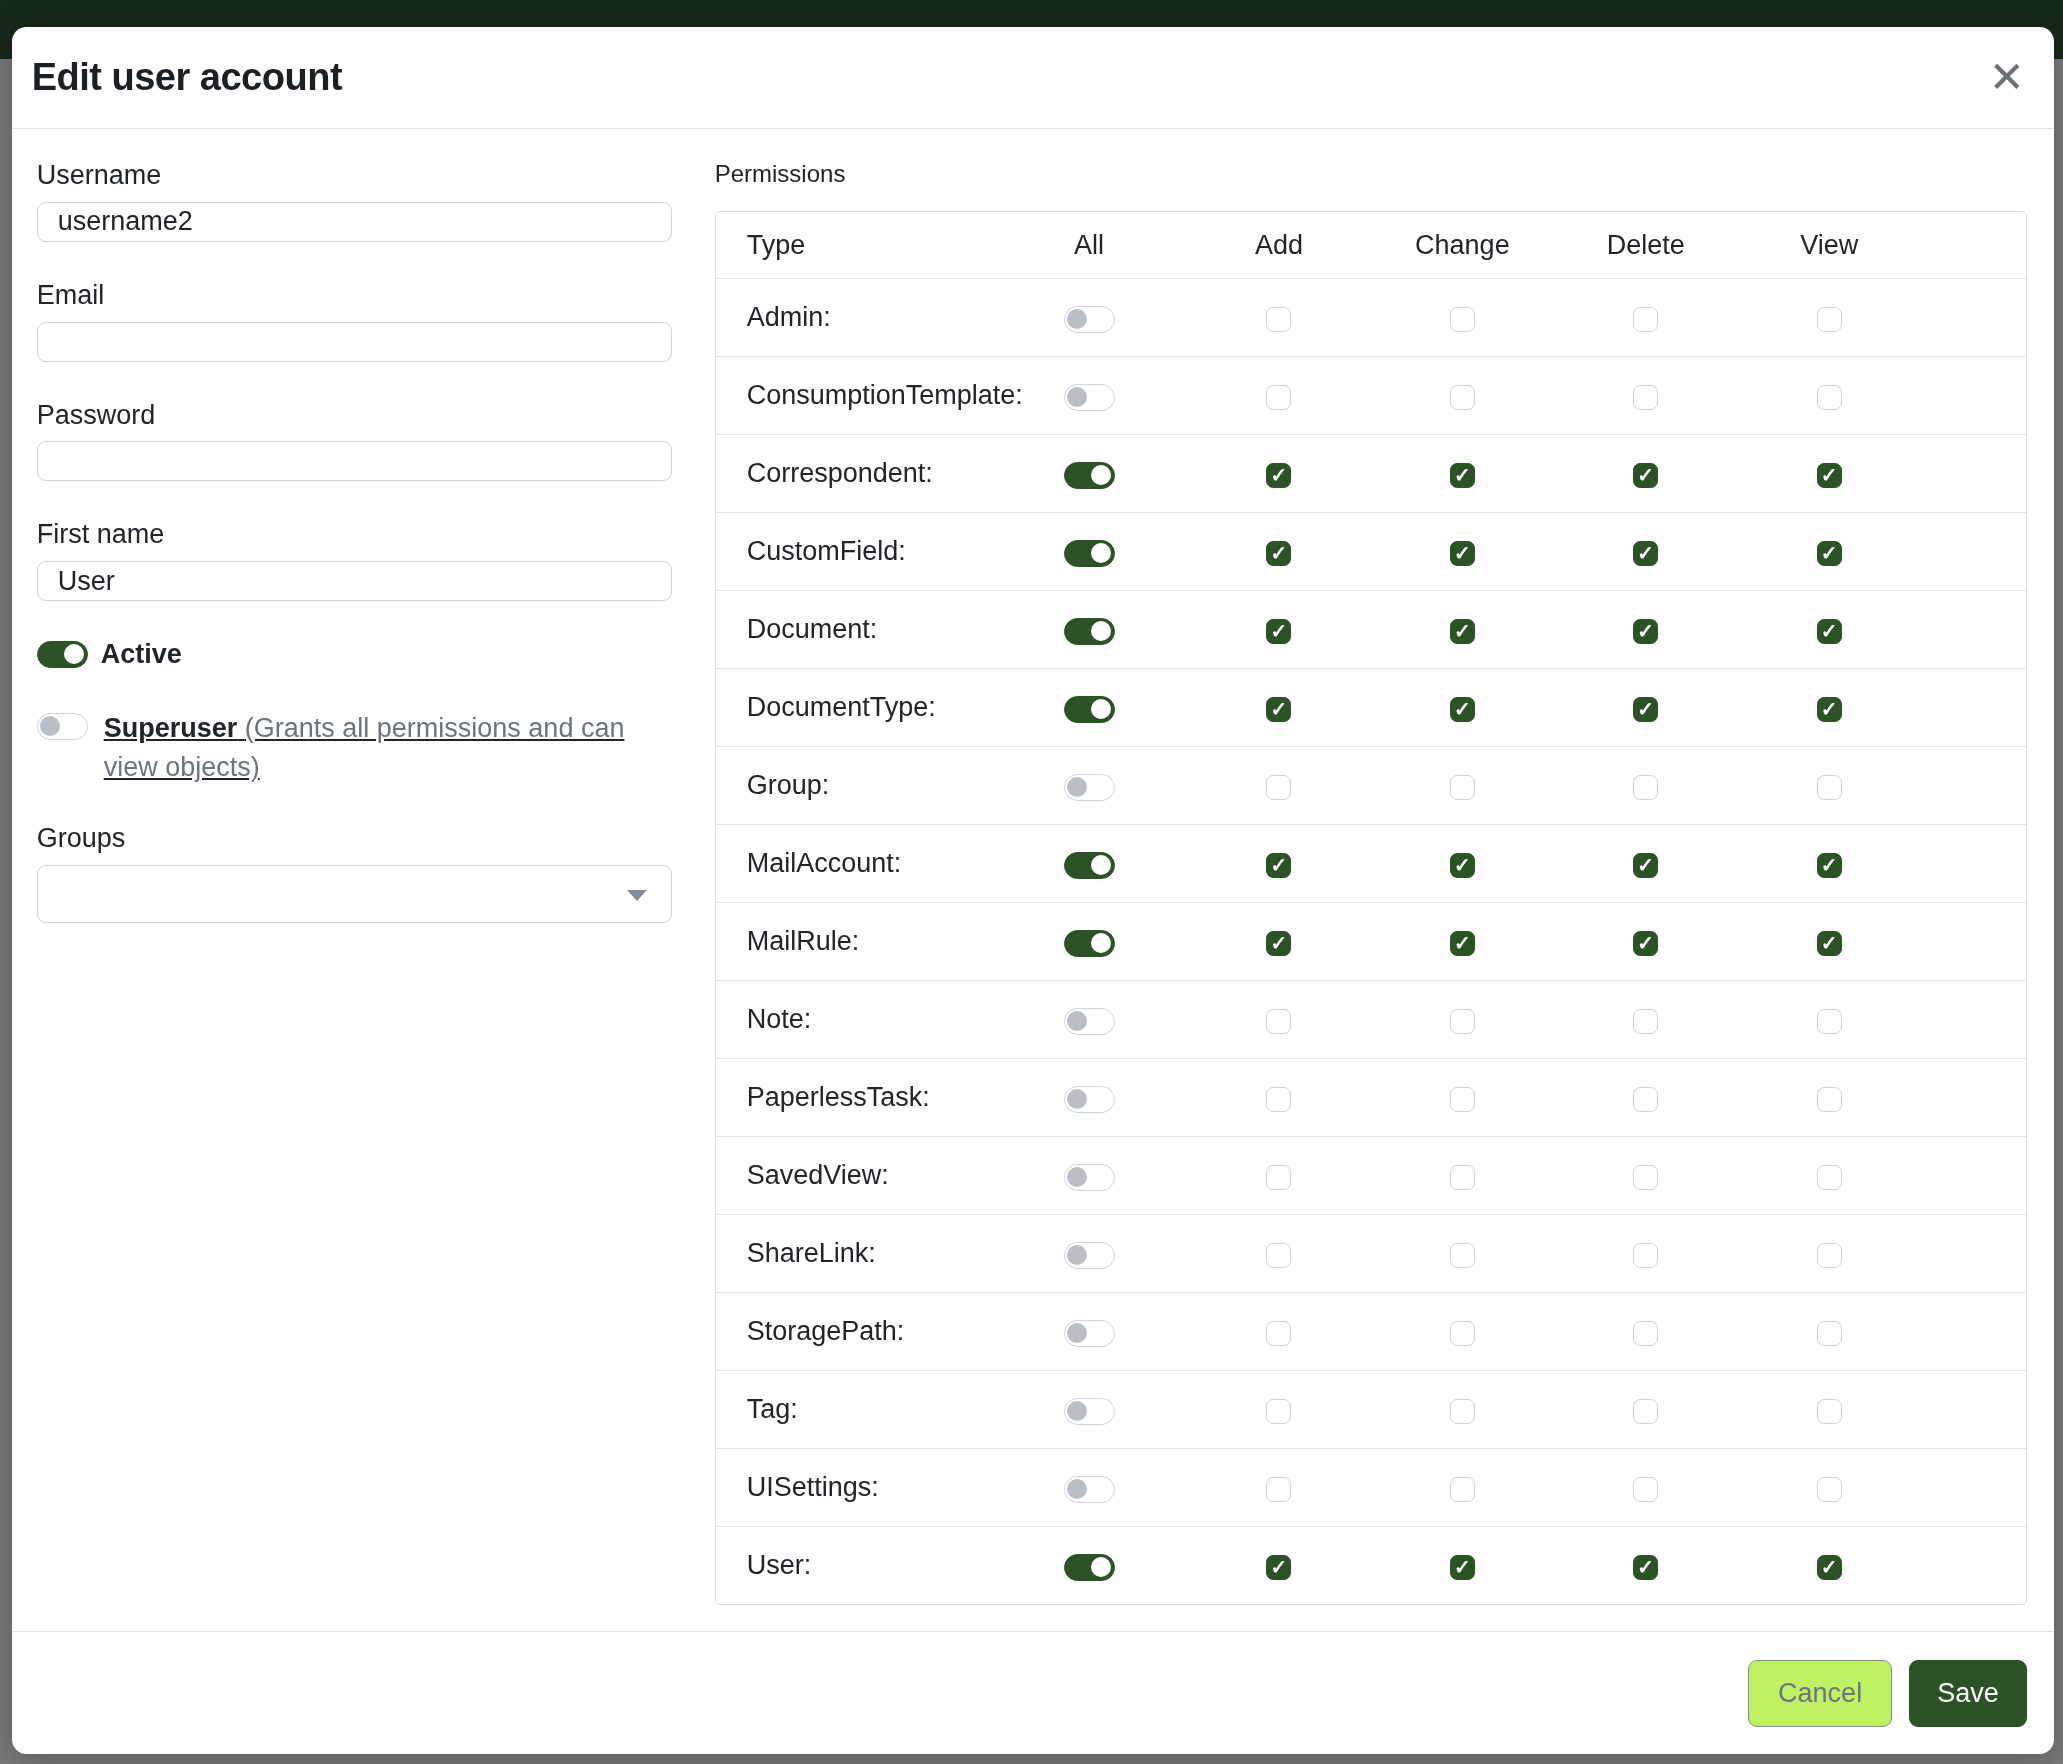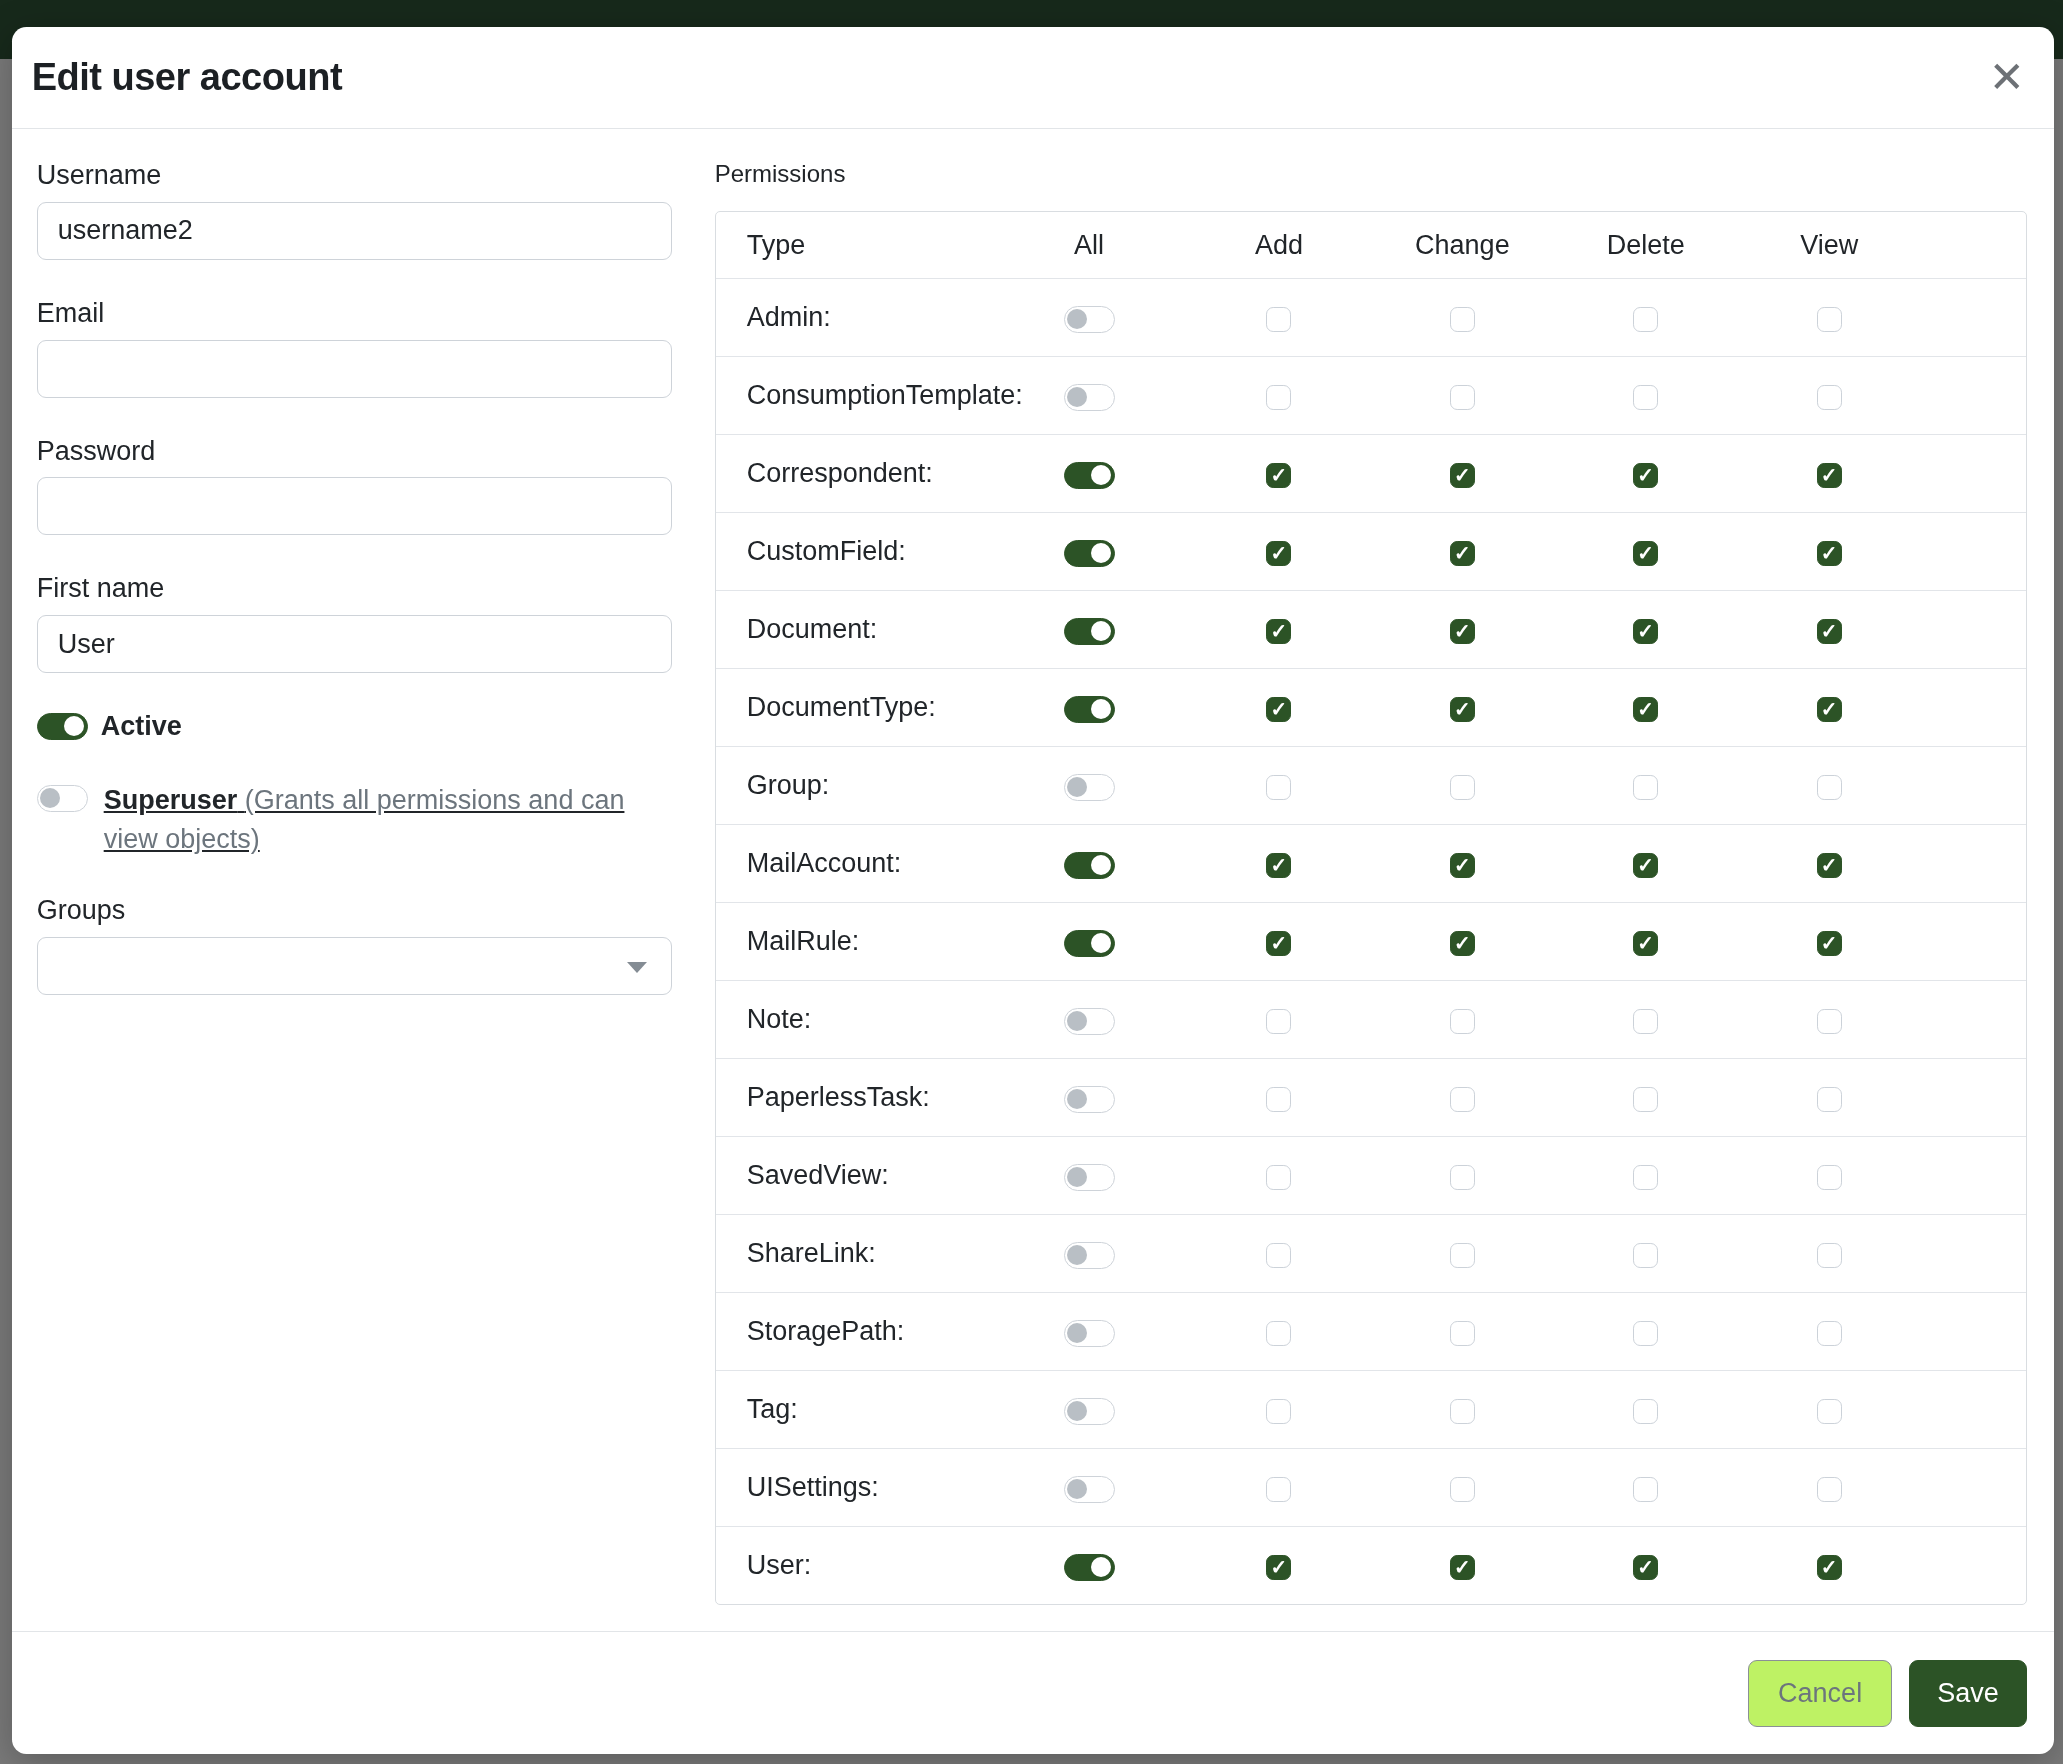--- a/index.html
+++ b/index.html
@@ -40,21 +40,21 @@
     display: flex;
     padding: 31px 27px 0 25px;
     overflow: hidden;
   }
   .left-col { flex: 0 0 635px; margin-right: 43px; }
   .right-col { flex: 1 1 auto; }
 
   .form-group { margin-bottom: 38px; }
   .form-label { display: block; font-size: 27px; color: #212529; margin-bottom: 10.8px; }
   .text-input {
-    width: 100%; height: 58px;
+    width: 100%; height: 40px;
     border: 1.8px solid #ced3d9; border-radius: 9px;
     padding: 0 20px; font-size: 27px; color: #212529;
     font-family: "Liberation Sans", sans-serif;
     background: #fff; outline: none;
   }
 
   
   .switch {
     display: inline-block; position: relative;
     width: 51px; height: 27px; border-radius: 13.5px;

